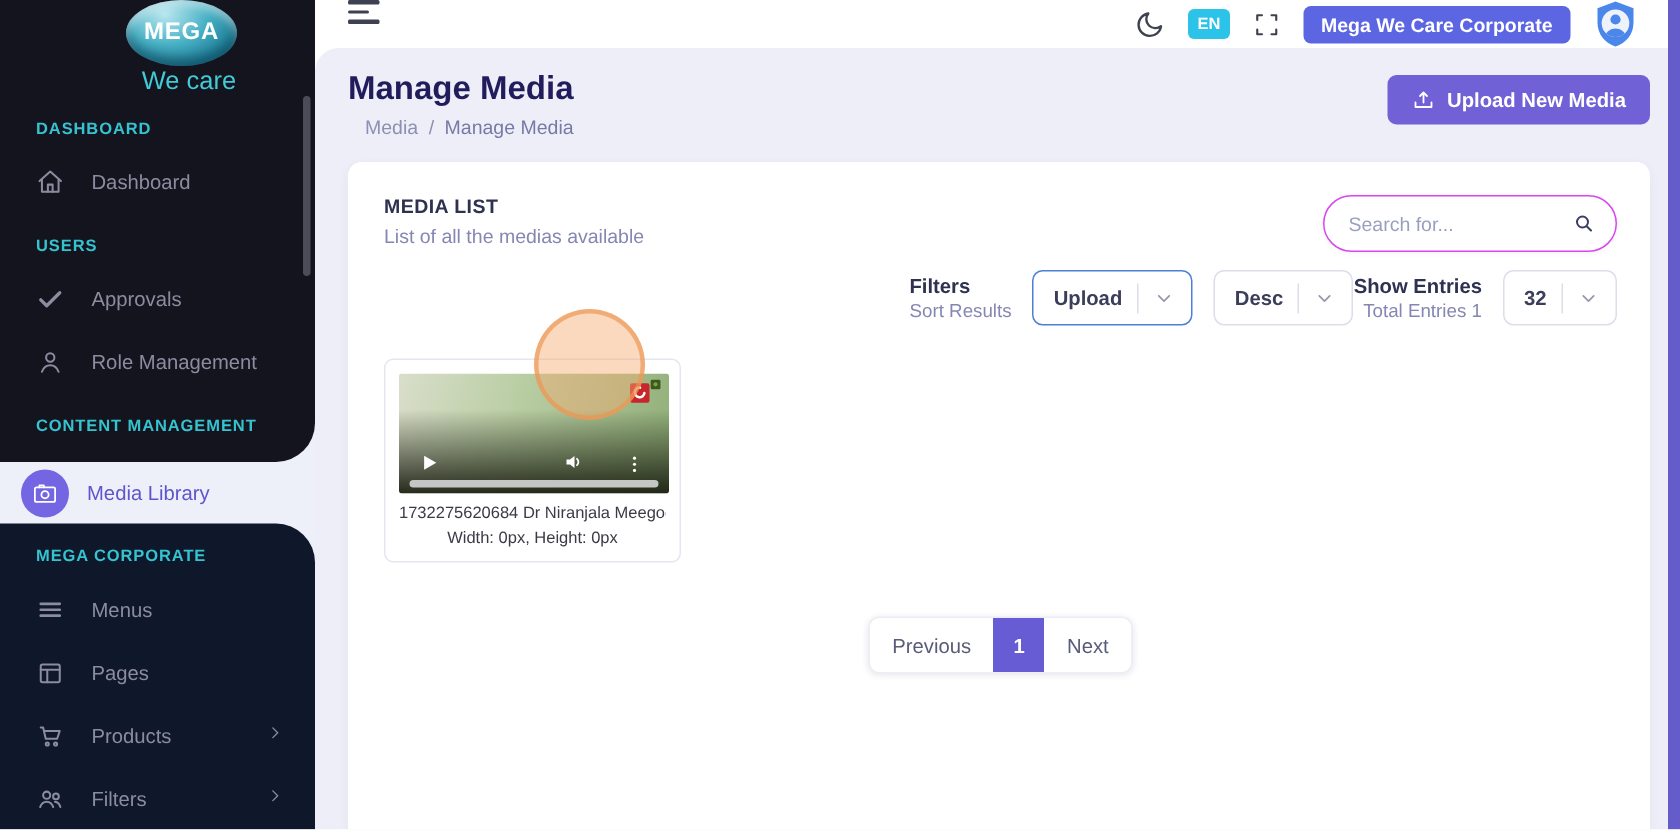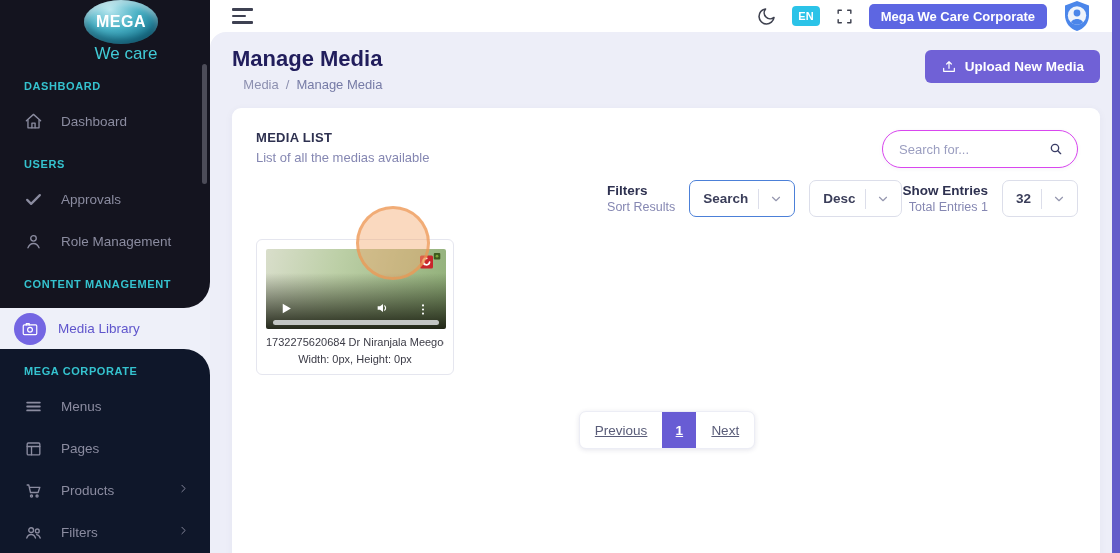--- a/index.html
+++ b/index.html
@@ -20,21 +20,21 @@
   .sb-item .chev { margin-left:auto; margin-right:20px; }
   .sb-item .chev svg { width:13px; height:13px; }
   .sb-active { height:46px; display:flex; align-items:center; padding-left:14px; gap:12px; background:#eef0f9; cursor:pointer; }
   .icon-circle { width:32px; height:32px; border-radius:50%; background:#7466e3; display:flex; align-items:center; justify-content:center; }
   .icon-circle svg { width:18px; height:18px; stroke:#fff; fill:none; stroke-width:1.6; stroke-linecap:round; stroke-linejoin:round; }
   .sb-active-label { color:#5f55cc; font-size:13.5px; font-weight:500; }
   .sb-scroll-thumb { position:absolute; right:3px; top:64px; width:5px; height:120px; background:#4c4c58; border-radius:3px; }
 
   
   .main { flex:1; display:flex; flex-direction:column; background:#fff; }
-  .navbar { height:44px; background:#fff; display:flex; align-items:center; padding:0 28px 0 22px; }
+  .navbar { height:44px; background:#fff; display:flex; align-items:flex-start; padding:0 28px 0 22px; }
   .hamburger { display:flex; flex-direction:column; gap:4px; cursor:pointer; background:none; border:none; }
   .hamburger i { display:block; height:2.6px; background:#3e4152; border-radius:1px; }
   .hamburger i:nth-child(1){ width:21px; } .hamburger i:nth-child(2){ width:14px; } .hamburger i:nth-child(3){ width:21px; }
   .nav-right { margin-left:auto; display:flex; align-items:center; gap:15px; }
   .nav-icon { display:flex; align-items:center; justify-content:center; cursor:pointer; }
   .nav-icon svg { stroke:#3e414f; fill:none; stroke-width:1.8; stroke-linecap:round; stroke-linejoin:round; }
   .lang-badge { background:#2bc3e8; color:#fff; font-size:11px; font-weight:700; padding:4px 6px; border-radius:4px; cursor:pointer; }
   .tenant-btn { background:#5d66e2; color:#fff; border:none; border-radius:5px; font-size:13px; font-weight:700; padding:5px 12px; cursor:pointer; font-family:inherit; }
   .avatar { cursor:pointer; display:flex; }
 
@@ -74,21 +74,21 @@
   .thumb .play { position:absolute; left:13px; bottom:13px; display:flex; }
   .thumb .vol { position:absolute; right:55px; bottom:13px; display:flex; }
   .thumb .kebab { position:absolute; right:16px; bottom:12px; display:flex; }
   .thumb .progress { position:absolute; left:7px; right:7px; bottom:4px; height:5px; background:#c3c6c4; border-radius:3px; }
   .thumb .clogo { position:absolute; top:4px; right:5px; display:flex; }
   .mi-title { margin-top:7px; font-size:11px; color:#3b3b46; text-align:center; white-space:nowrap; overflow:hidden; }
   .mi-dims { margin-top:5px; font-size:11px; color:#3b3b46; text-align:center; padding-bottom:3px; }
 
   .pagination-wrap { margin-top:36px; text-align:center; }
   .pagination { display:inline-flex; background:#fff; border:1px solid #ecedf5; border-radius:7px; box-shadow:0 1px 5px rgba(40,40,90,.12); overflow:hidden; }
-  .pg { padding:0 15px; height:36px; display:flex; align-items:center; font-size:13.5px; color:#595c78; cursor:pointer;text-decoration:underline; }
+  .pg { padding:0 15px; height:36px; display:flex; align-items:center; font-size:13.5px; color:#595c78; cursor:pointer; }
   .pg.active { background:#685cd4; color:#fff; width:34px; padding:0; justify-content:center; font-weight:600; }
 
   
   .click-highlight { position:absolute; left:356px; top:206px; width:74px; height:74px; border-radius:50%; background:rgba(245,171,113,.45); border:3px solid rgba(236,147,80,.65); pointer-events:none; z-index:40; }
   .page-scrollbar { position:absolute; right:0; top:0; width:8px; height:553px; background:#635cc9; z-index:60; cursor:pointer; }
 </style>
 </head>
 <body>
 
 <div class="app">
@@ -255,21 +255,21 @@
           </div>
         </div>
 
         <div class="card-row2">
           <div class="filters-left">
             <div class="lblcol">
               <div class="b">Filters</div>
               <div class="s">Sort Results</div>
             </div>
             <div class="sel focused">
-              <span>Search</span>
+              <span>Upload</span>
               <i class="vdiv"></i>
               <svg viewBox="0 0 24 24">
                   <path d="M6 9l6 6 6-6"></path>
                 </svg>
             </div>
             <div class="sel">
               <span>Desc</span>
               <i class="vdiv"></i>
               <svg viewBox="0 0 24 24">
                   <path d="M6 9l6 6 6-6"></path>

